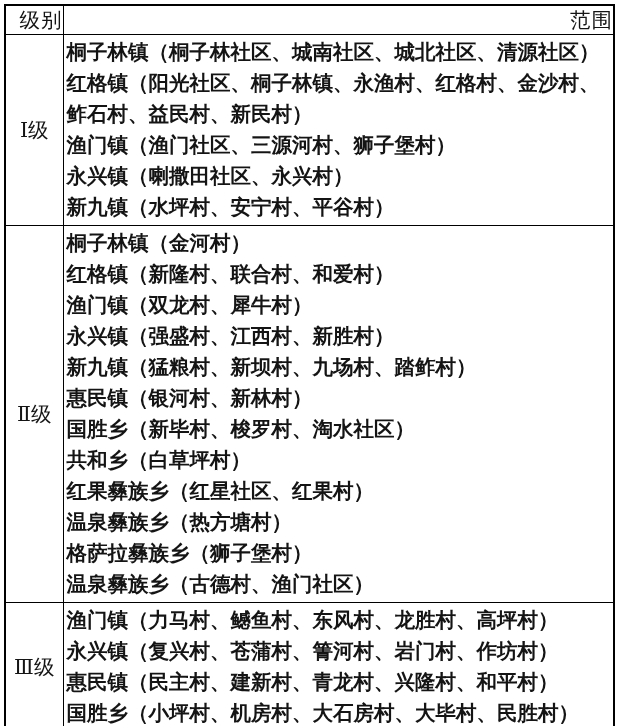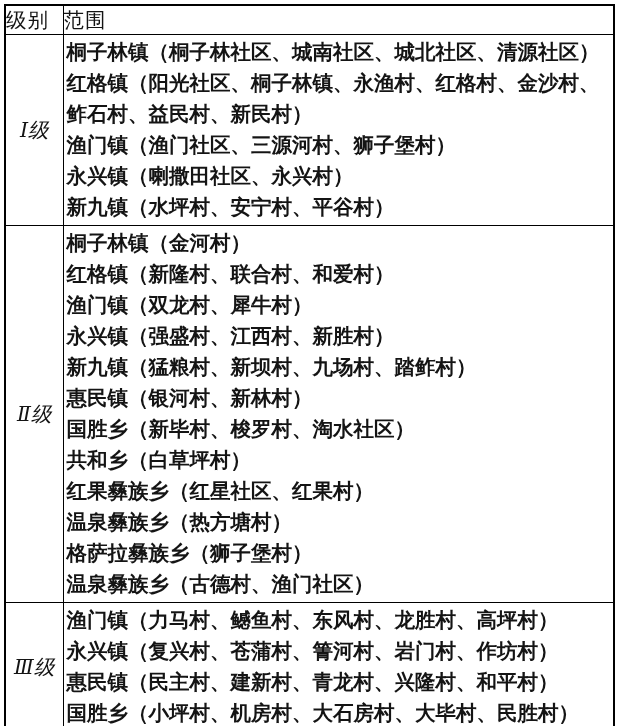--- a/index.html
+++ b/index.html
@@ -29,33 +29,32 @@
   table.grading-table th, table.grading-table td {
     border-width: 1px;
   }
   table.grading-table {
     border-width: 2px;
   }
   th.h-level, th.h-scope {
     font-size: 20.5px;
     font-weight: normal;
     height: 26px;
-    text-align: left;
+    text-align: right;
     vertical-align: middle;
     padding: 0;
     letter-spacing: 1px;
   }
   col.c-level { width: 58px; }
   td.level-cell {
     text-align: center;
     vertical-align: middle;
     font-size: 20.5px;
     padding: 0;
     white-space: nowrap;
-    font-style: italic;
   }
   td.scope-cell {
     vertical-align: middle;
     padding: 2px 1px 2px 3px;
     font-size: 20.5px;
   }
   .entry {
     line-height: 31px;
     text-align: left;
   }

